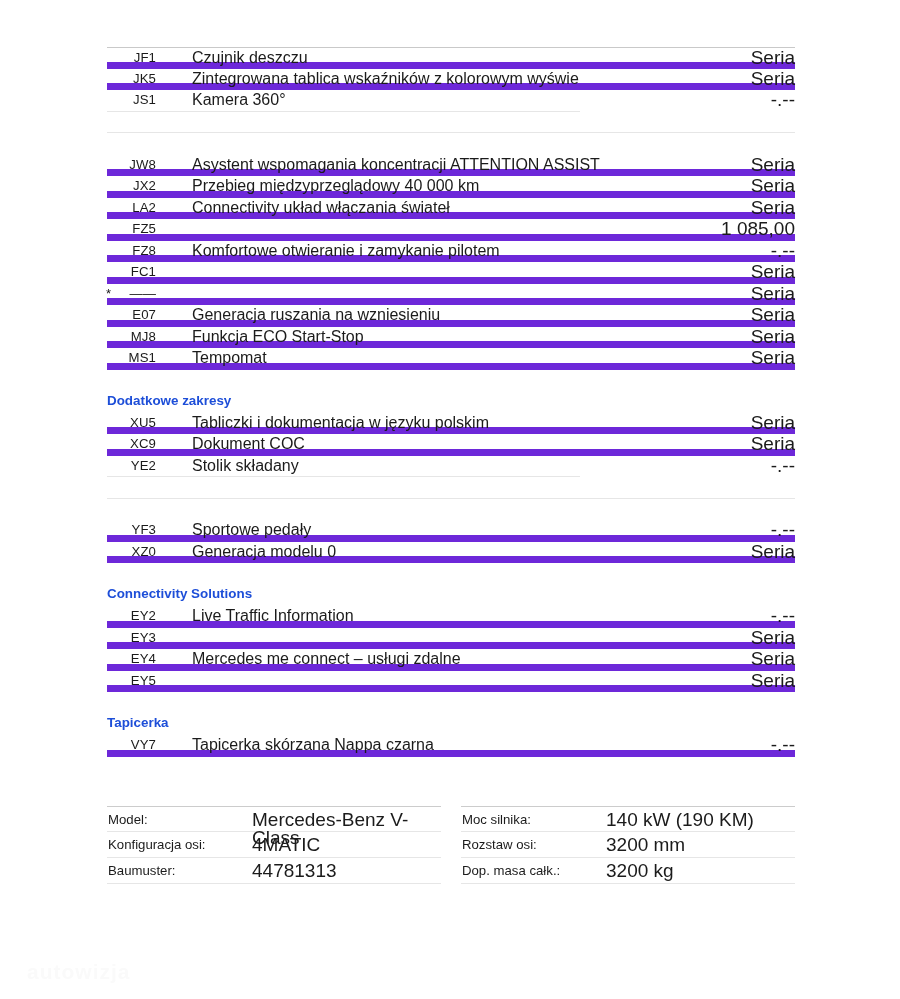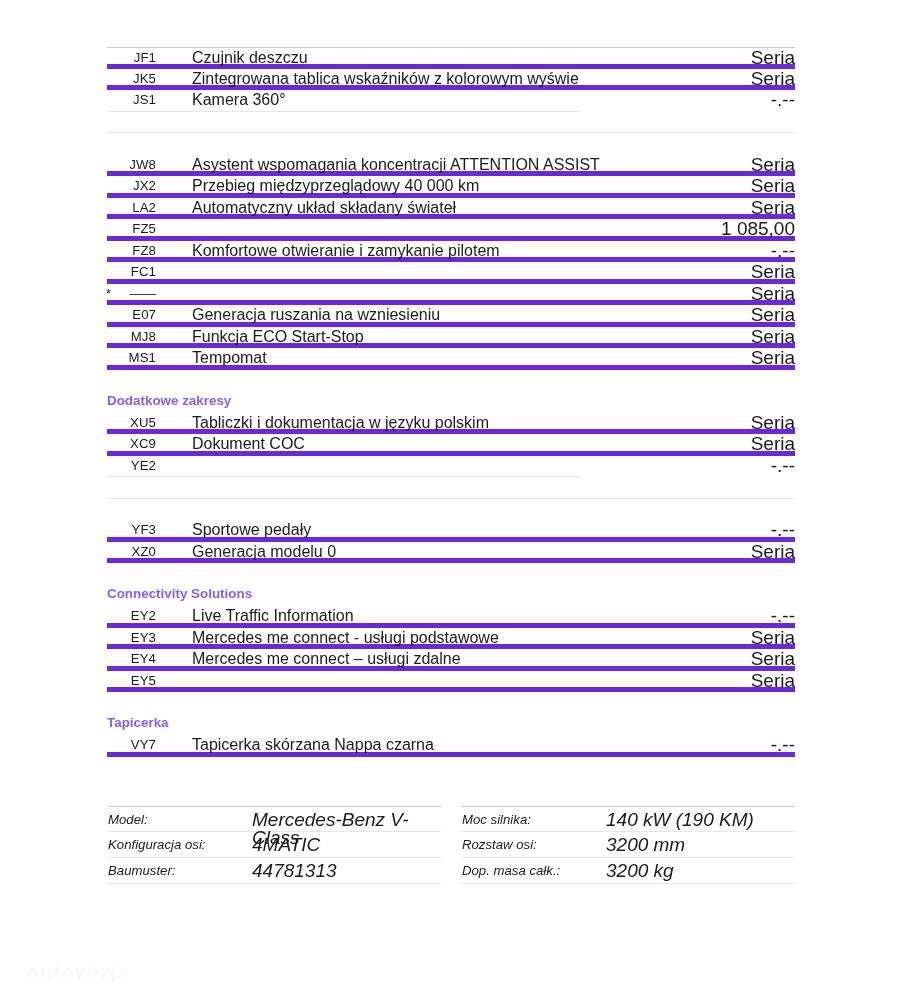--- a/index.html
+++ b/index.html
@@ -27,21 +27,21 @@
   .opt-list {
     position: absolute;
     left: 107px;
     top: 47px;
     width: 688px;
   }
 
   .opt-row {
     position: relative;
     height: 21.5px;
-    border-bottom: 5px solid #6d28d9;
+    border-bottom: 7px solid #6d28d9;
     box-sizing: border-box;
   }
   .opt-row.first-top {
     border-top: 1px solid #c9c9c9;
   }
   
   .opt-row.short-rule {
     border-bottom: none;
   }
   .opt-row.short-rule::after {
@@ -104,21 +104,21 @@
     box-sizing: border-box;
   }
 
   
   .section-head {
     position: relative;
     height: 25px;
     font-size: 13.4px;
     font-weight: bold;
     line-height: 25px;
-    color: #8b5cf6;
+    color: #1d4ed8;
   }
 
   .pre-head-gap { height: 18px; }
 
   
   .spec-wrap {
     position: absolute;
     left: 107px;
     top: 806px;
     width: 688px;
@@ -126,21 +126,20 @@
     justify-content: space-between;
   }
   .spec-table {
     width: 334px;
   }
   .spec-row {
     height: 26px;
     border-bottom: 1px solid #e6e6e6;
     box-sizing: border-box;
     position: relative;
-    font-style: italic;
   }
   .spec-row.top-rule {
     border-top: 1px solid #cccccc;
   }
   .spec-key {
     position: absolute;
     left: 1px;
     top: 4px;
     font-size: 13.2px;
     line-height: 18px;
@@ -193,21 +192,21 @@
         <div class="opt-name">Asystent wspomagania koncentracji ATTENTION ASSIST</div>
         <div class="opt-price">Seria</div>
       </div>
       <div class="opt-row">
         <div class="opt-code">JX2</div>
         <div class="opt-name">Przebieg międzyprzeglądowy 40 000 km</div>
         <div class="opt-price">Seria</div>
       </div>
       <div class="opt-row">
         <div class="opt-code">LA2</div>
-        <div class="opt-name">Automatyczny układ składany świateł</div>
+        <div class="opt-name">Connectivity układ włączania świateł</div>
         <div class="opt-price">Seria</div>
       </div>
       <div class="opt-row">
         <div class="opt-code">FZ5</div>
         <div class="opt-price">1 085,00</div>
       </div>
       <div class="opt-row">
         <div class="opt-code">FZ8</div>
         <div class="opt-name">Komfortowe otwieranie i zamykanie pilotem</div>
         <div class="opt-price">-.--</div>
@@ -243,20 +242,21 @@
         <div class="opt-name">Tabliczki i dokumentacja w języku polskim</div>
         <div class="opt-price">Seria</div>
       </div>
       <div class="opt-row">
         <div class="opt-code">XC9</div>
         <div class="opt-name">Dokument COC</div>
         <div class="opt-price">Seria</div>
       </div>
       <div class="opt-row short-rule">
         <div class="opt-code">YE2</div>
+        <div class="opt-name">Stolik składany</div>
         <div class="opt-price">-.--</div>
       </div>
       <div class="opt-blank"></div>
       <div class="opt-gap"></div>
       <div class="opt-row">
         <div class="opt-code">YF3</div>
         <div class="opt-name">Sportowe pedały</div>
         <div class="opt-price">-.--</div>
       </div>
       <div class="opt-row">
@@ -266,21 +266,20 @@
       </div>
       <div class="pre-head-gap"></div>
       <div class="section-head">Connectivity Solutions</div>
       <div class="opt-row">
         <div class="opt-code">EY2</div>
         <div class="opt-name">Live Traffic Information</div>
         <div class="opt-price">-.--</div>
       </div>
       <div class="opt-row">
         <div class="opt-code">EY3</div>
-        <div class="opt-name">Mercedes me connect - usługi podstawowe</div>
         <div class="opt-price">Seria</div>
       </div>
       <div class="opt-row">
         <div class="opt-code">EY4</div>
         <div class="opt-name">Mercedes me connect – usługi zdalne</div>
         <div class="opt-price">Seria</div>
       </div>
       <div class="opt-row">
         <div class="opt-code">EY5</div>
         <div class="opt-price">Seria</div>

